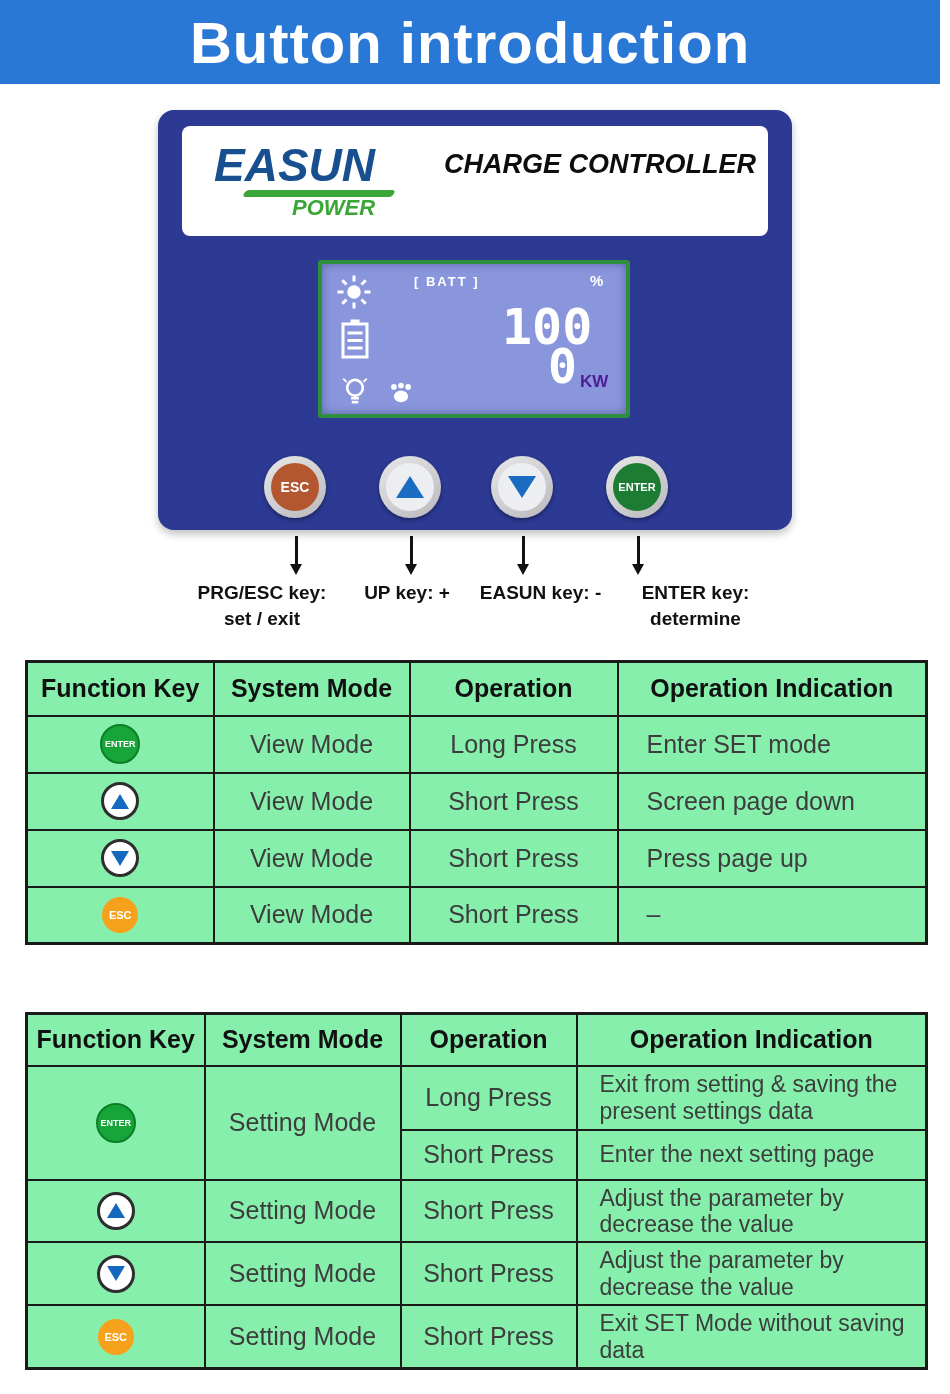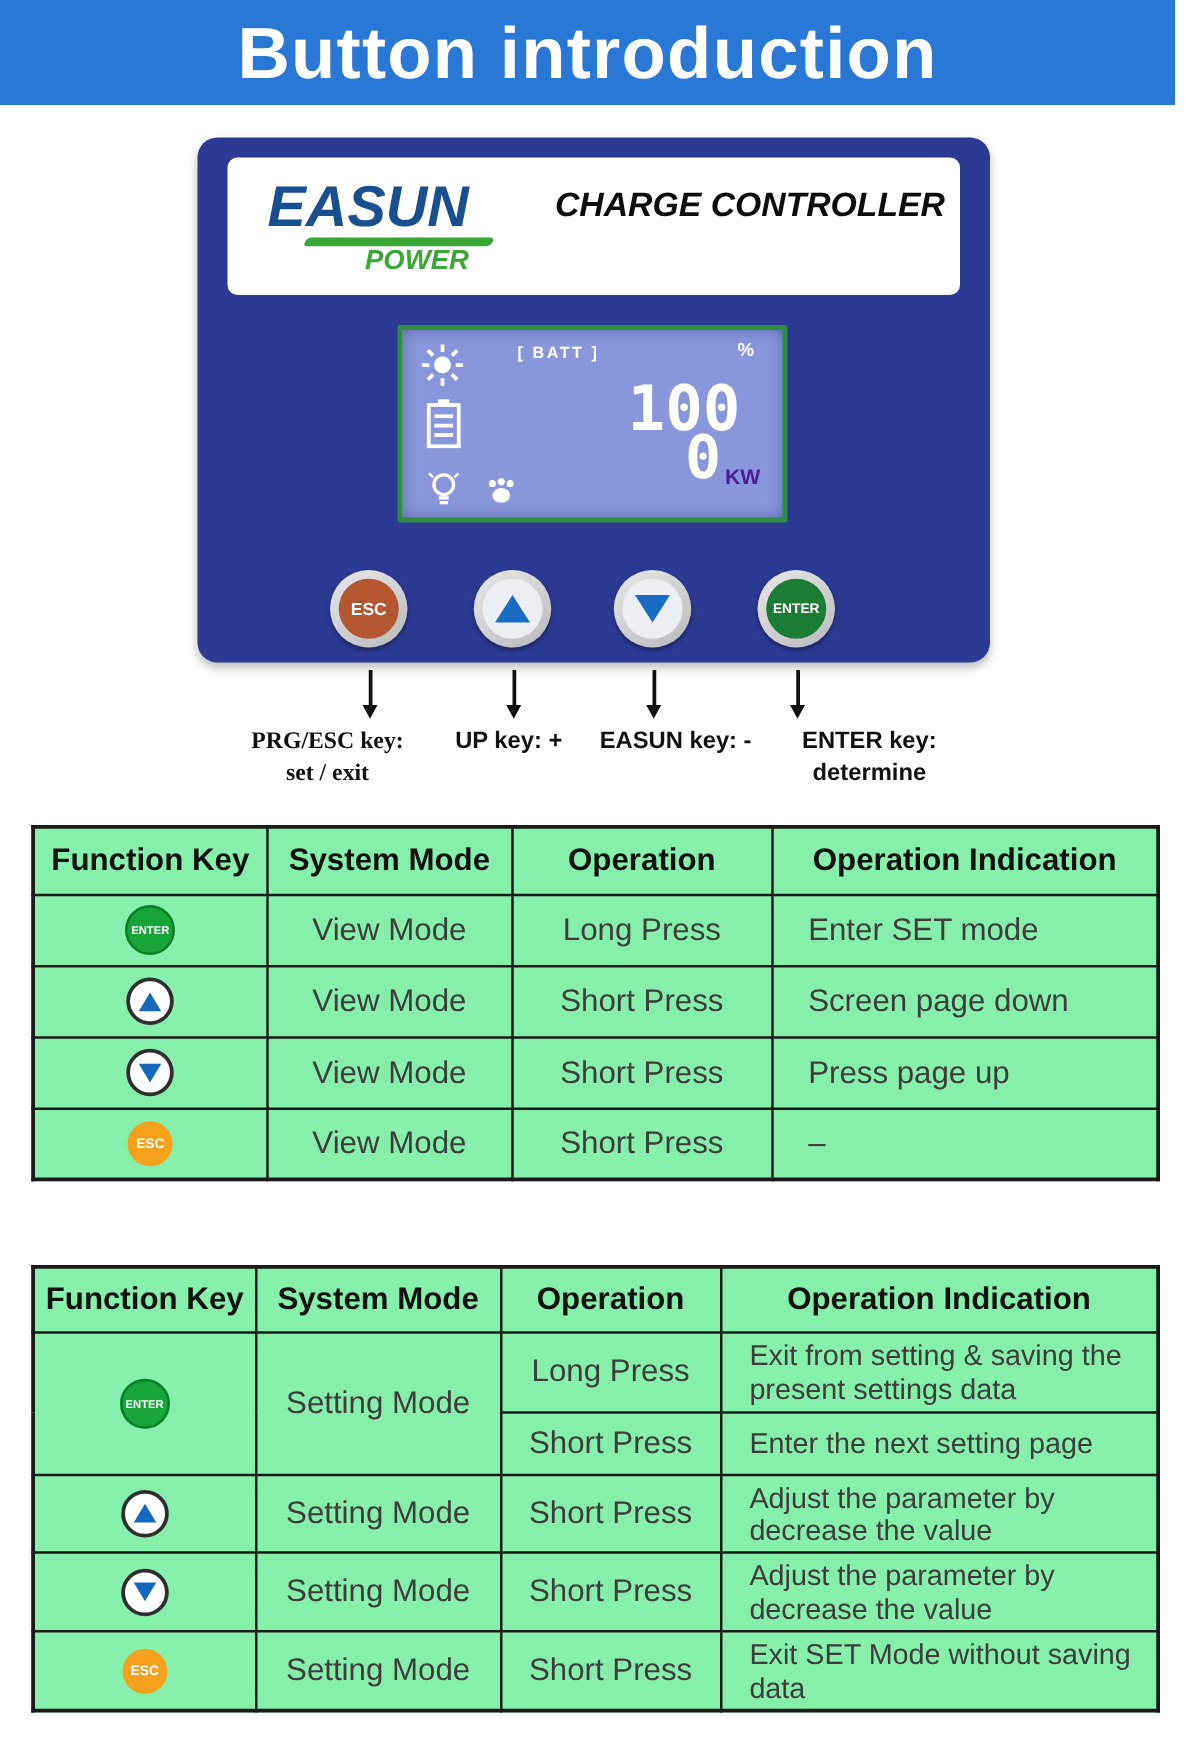--- a/index.html
+++ b/index.html
@@ -53,21 +53,21 @@
   .tri-down-lg { width:0; height:0; border-left:14px solid transparent; border-right:14px solid transparent; border-top:22px solid #1a6cc2; }
 
   
   .arrow { position:absolute; top:536px; width:3px; height:28px; background:#111; }
   .arrow::after { content:""; position:absolute; top:28px; left:-5px;
                   border-left:6.5px solid transparent; border-right:6.5px solid transparent; border-top:11px solid #111; }
   .a1 { left:295px; } .a2 { left:410px; } .a3 { left:522px; } .a4 { left:637px; }
 
   
   .key-label { position:absolute; top:580px; text-align:center; font-size:19px; font-weight:bold; color:#111; line-height:1.35; }
-  .kl1 { left:182px; width:160px;font-family:Liberation Serif, serif; } .kl2 { left:342px; width:130px; }
+  .kl1 { left:182px; width:160px; } .kl2 { left:342px; width:130px; }
   .kl3 { left:468px; width:145px; } .kl4 { left:618px; width:155px; }
 
   
   table { position:absolute; border-collapse:collapse; table-layout:fixed; background:#86efac; }
   th, td { border:2px solid #1a1a1a; text-align:center; vertical-align:middle; }
   table { border:3px solid #1a1a1a; }
   th { font-size:25px; font-weight:600; color:#111; }
   td { font-size:25px; font-weight:400; color:#3d3d3d; }
   td.ind { text-align:left; padding-left:28px; }
 

